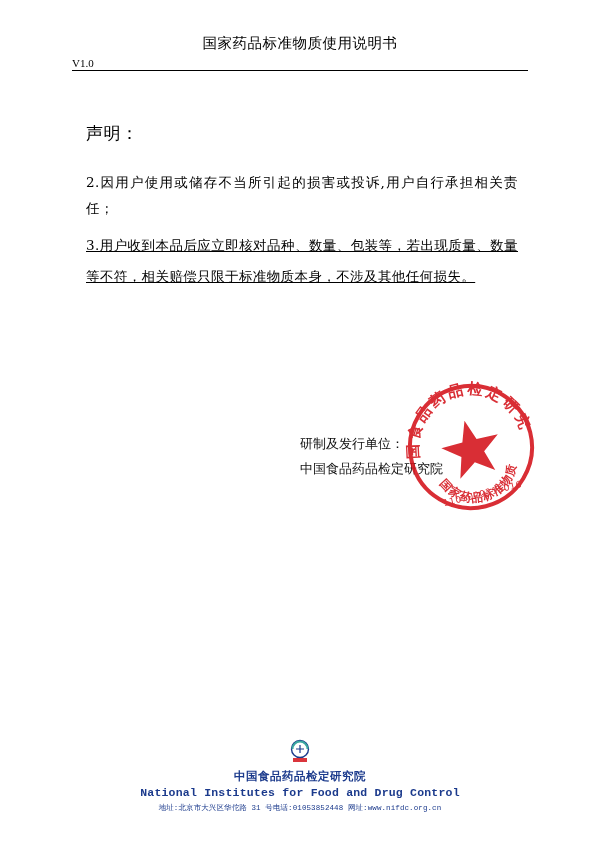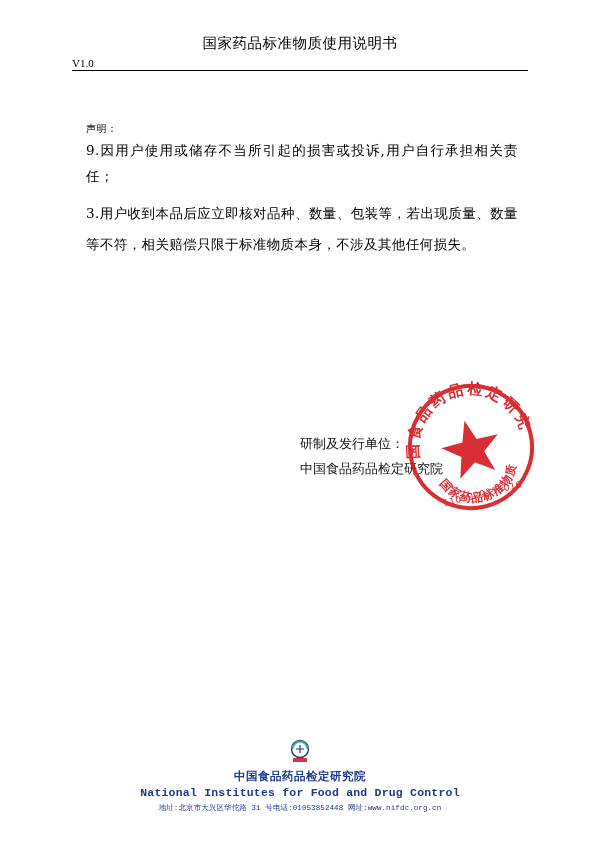--- a/index.html
+++ b/index.html
@@ -50,35 +50,36 @@
   }
 
   
   .content {
     position: absolute;
     top: 122px;
     left: 86px;
     width: 432px;
   }
   .decl-title {
-    font-size: 10px;
+    font-size: 17px;
     font-family: "DejaVu Serif", "Liberation Serif", serif;
-    margin-bottom: 1px;
+    margin-bottom: 24px;
     letter-spacing: 0.5px;
   }
   .decl-item {
     font-size: 13.5px;
     font-family: "DejaVu Serif", "Liberation Serif", serif;
     line-height: 1.95;
     margin-bottom: 8px;
     letter-spacing: 0.4px;
     text-align: justify;
   }
   .decl-item.wide {
     line-height: 2.35;
+    text-decoration: underline;
   }
 
   
   .signature {
     position: absolute;
     top: 432px;
     left: 300px;
     width: 240px;
     text-align: left;
     font-size: 13px;
@@ -142,21 +143,21 @@
 <div class="page">
 
   <div class="header">
     <div class="header-title">国家药品标准物质使用说明书</div>
     <div class="header-version">V1.0</div>
     <div class="header-rule"></div>
   </div>
 
   <div class="content">
     <div class="decl-title">声明：</div>
-    <div class="decl-item">9.因用户使用或储存不当所引起的损害或投诉,用户自行承担相关责任；</div>
+    <div class="decl-item">2.因用户使用或储存不当所引起的损害或投诉,用户自行承担相关责任；</div>
     <div class="decl-item wide">3.用户收到本品后应立即核对品种、数量、包装等，若出现质量、数量等不符，相关赔偿只限于标准物质本身，不涉及其他任何损失。</div>
   </div>
 
   <div class="signature">
     <div>研制及发行单位：</div>
     <div>中国食品药品检定研究院</div>
   </div>
 
   <div class="seal">
     <svg width="150" height="150" viewBox="0 0 150 150" xmlns="http://www.w3.org/2000/svg">

